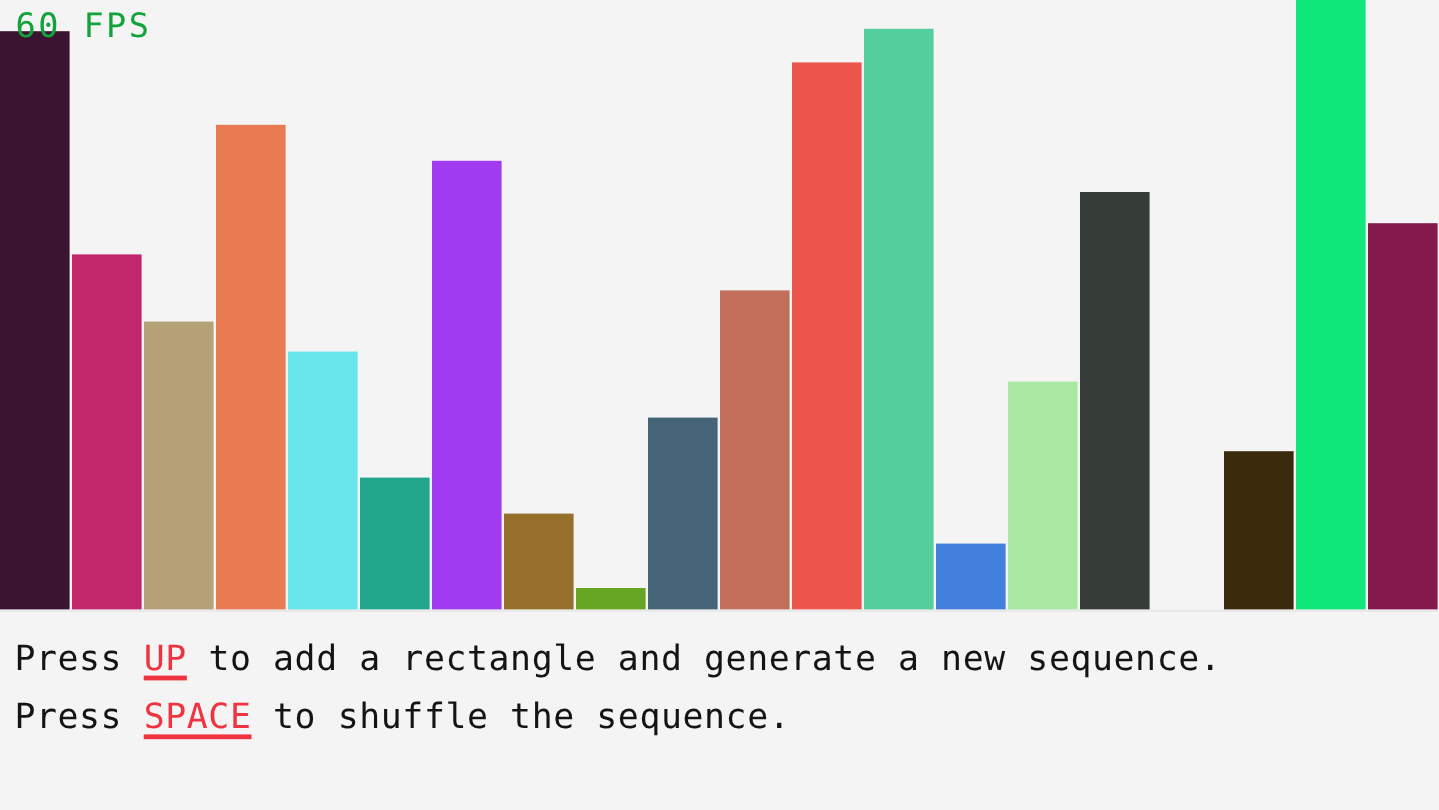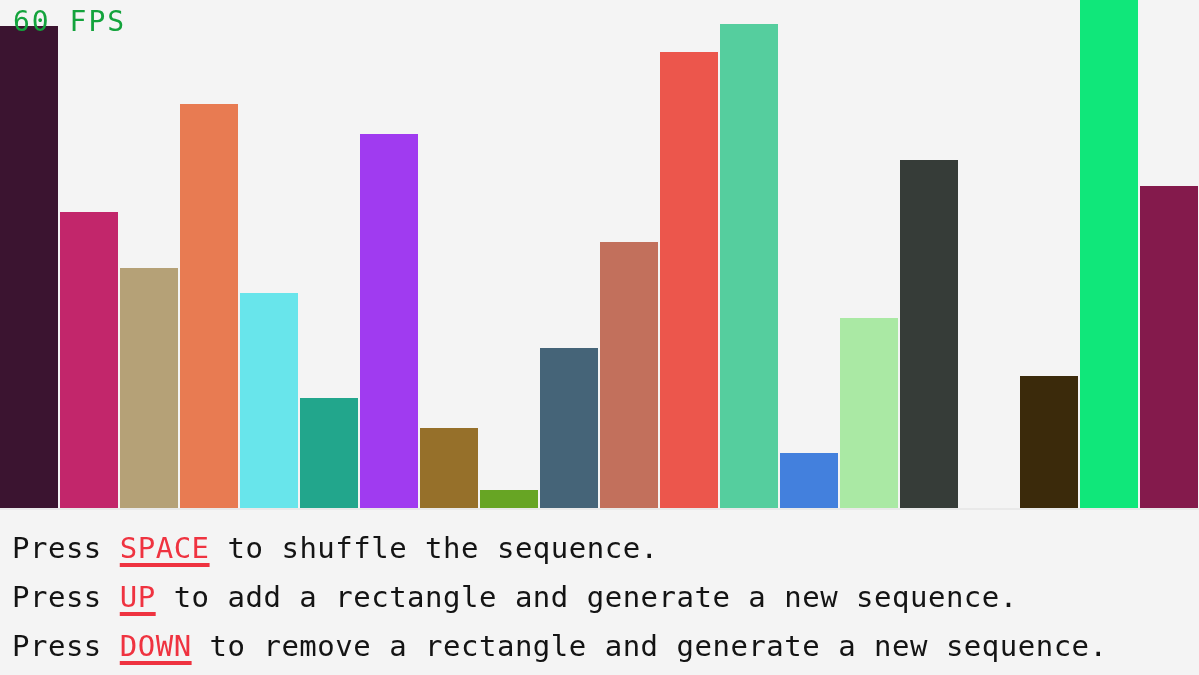--- a/index.html
+++ b/index.html
@@ -116,18 +116,17 @@
       <div class="bar" style="left: 1080px; width: 58px; height: 508px; background: rgb(16, 231, 122);"></div>
       <div class="bar" style="left: 1140px; width: 58px; height: 322px; background: rgb(132, 26, 76);"></div>
     </div>
 
   <div id="baseline"></div>
 
   <div id="fps-counter" style="color: rgb(19, 163, 60);">60 FPS</div>
 
 
   <div id="instructions">
+      <div class="instr-line"><span>Press </span><span class="key" style="color: rgb(239, 51, 64); text-decoration-color: rgb(239, 51, 64);">UP</span><span> to add a rectangle and generate a new sequence.</span></div>
       <div class="instr-line"><span>Press </span><span class="key" style="color: rgb(239, 51, 64); text-decoration-color: rgb(239, 51, 64);">SPACE</span><span> to shuffle the sequence.</span></div>
-      <div class="instr-line"><span>Press </span><span class="key" style="color: rgb(239, 51, 64); text-decoration-color: rgb(239, 51, 64);">UP</span><span> to add a rectangle and generate a new sequence.</span></div>
-      <div class="instr-line"><span>Press </span><span class="key" style="color: rgb(239, 51, 64); text-decoration-color: rgb(239, 51, 64);">DOWN</span><span> to remove a rectangle and generate a new sequence.</span></div>
     </div>
 
 </div>
 
 </body></html>

